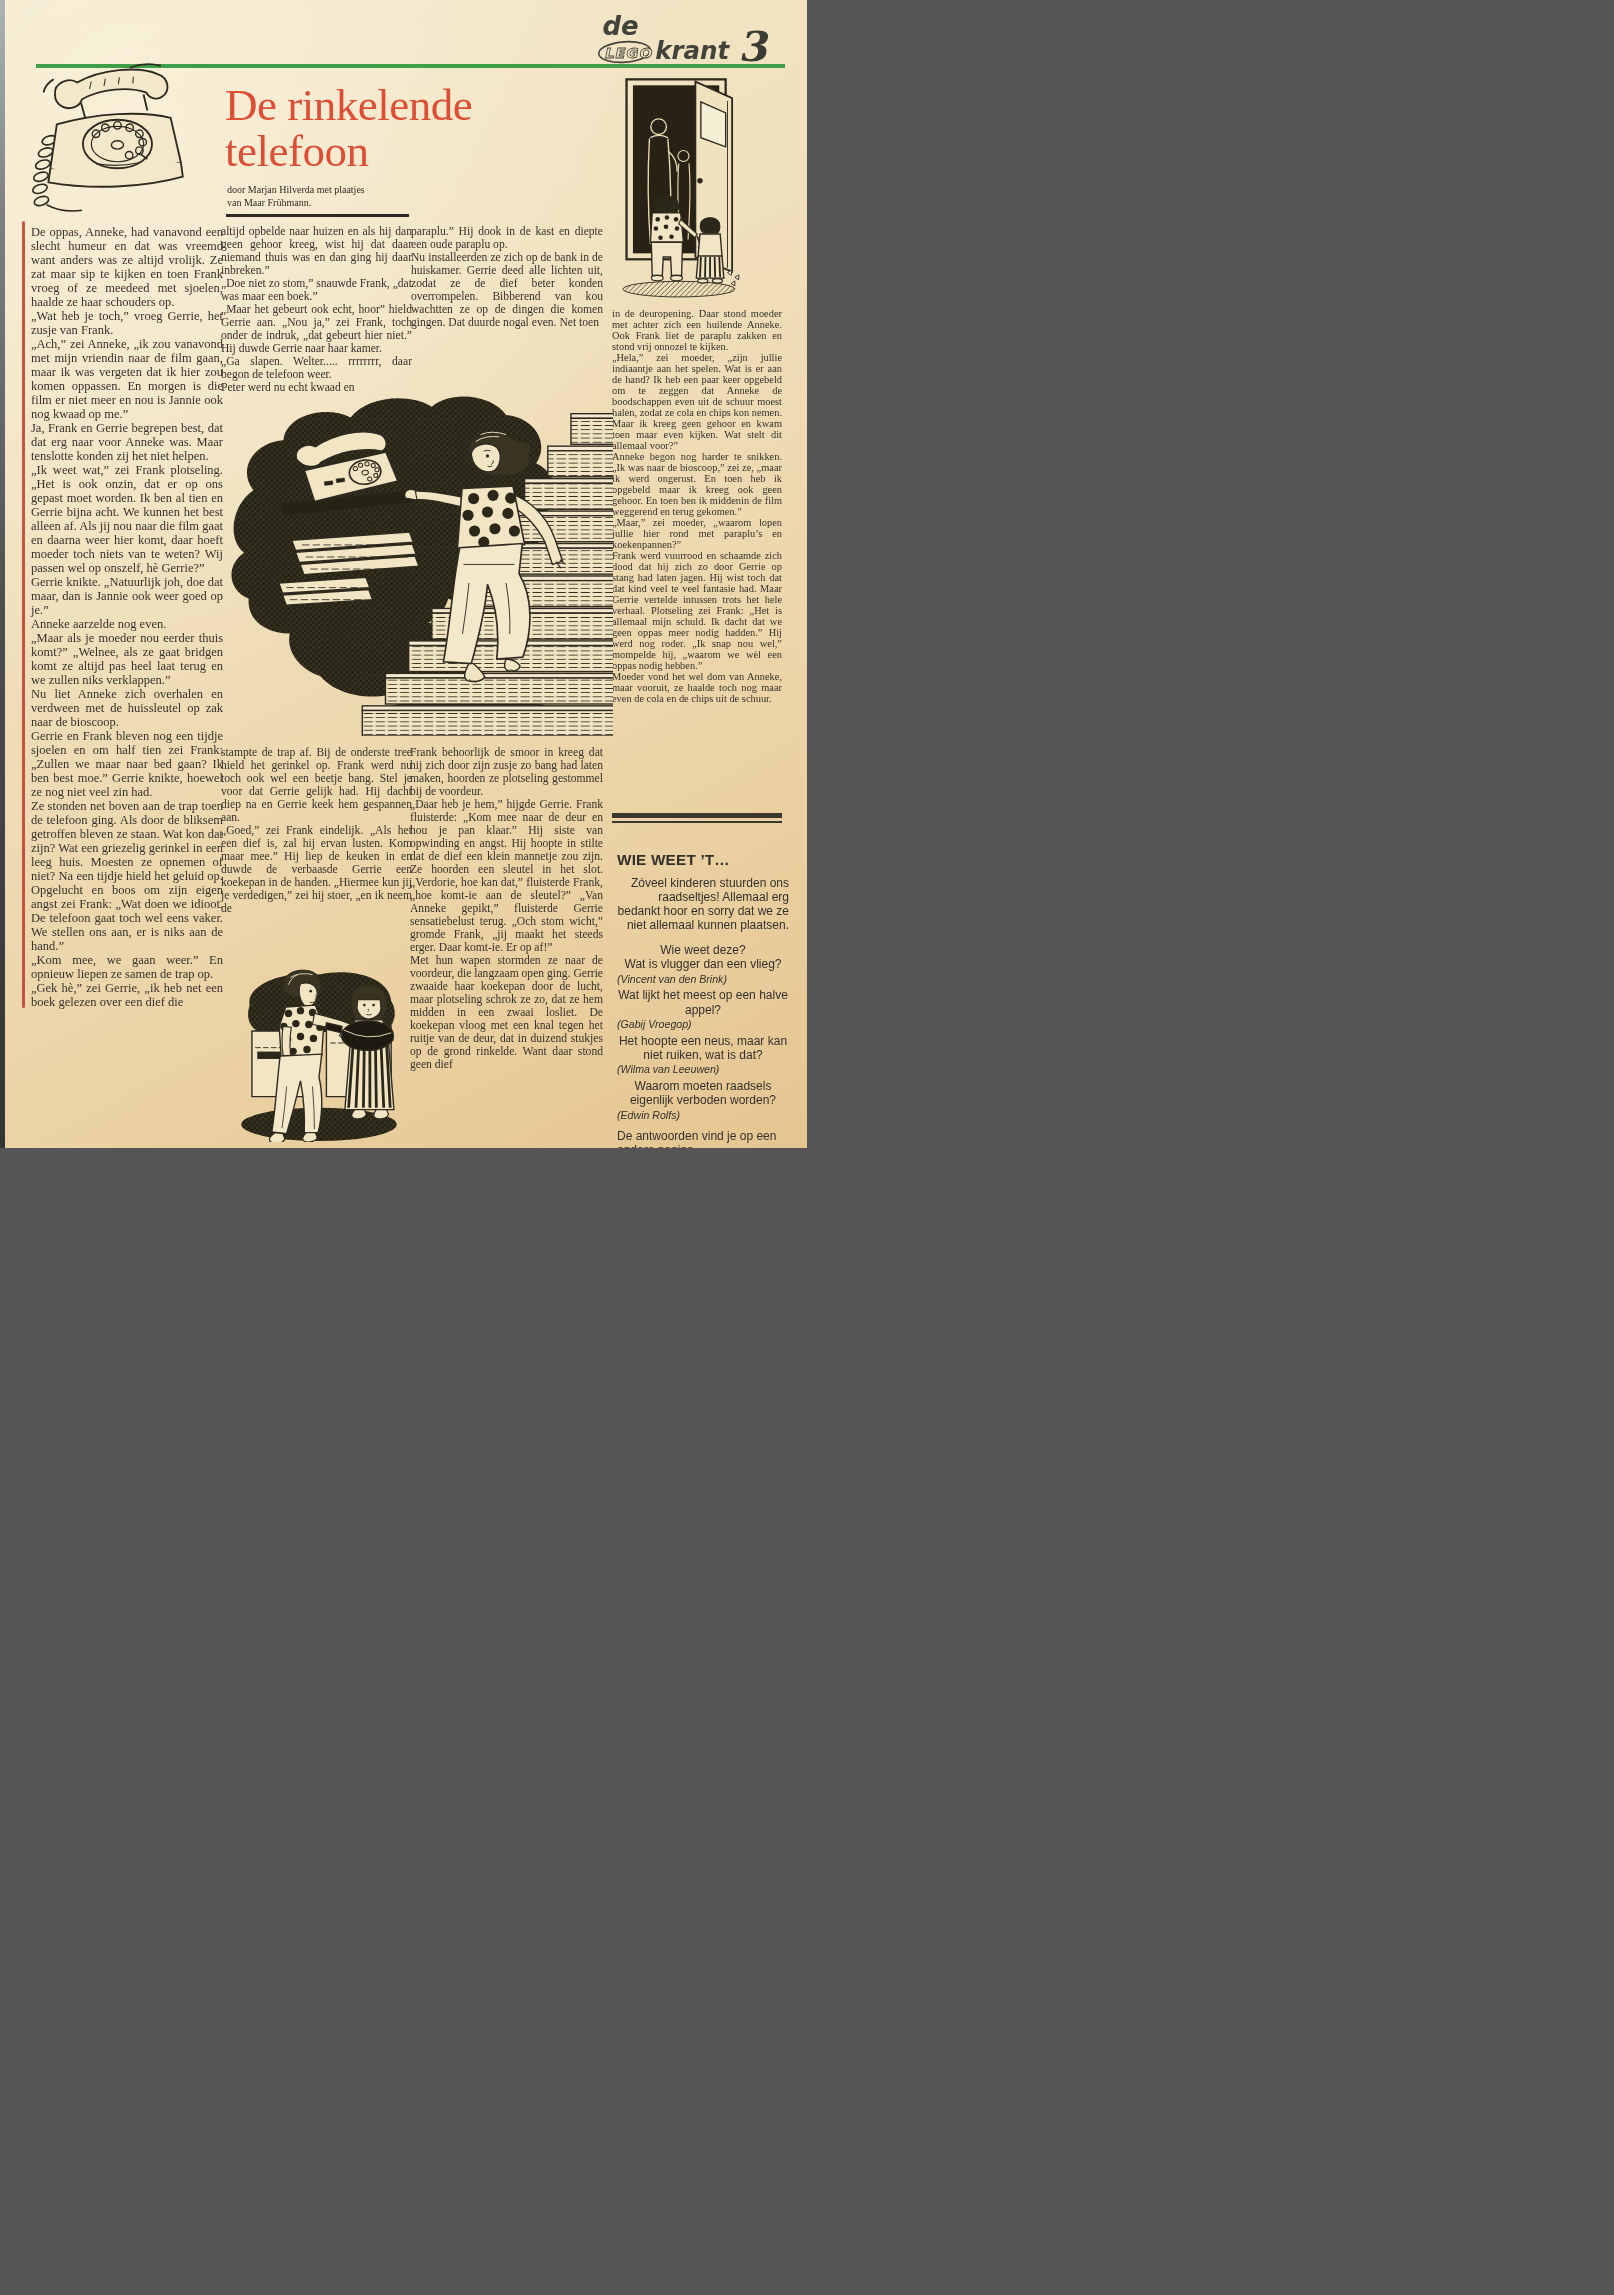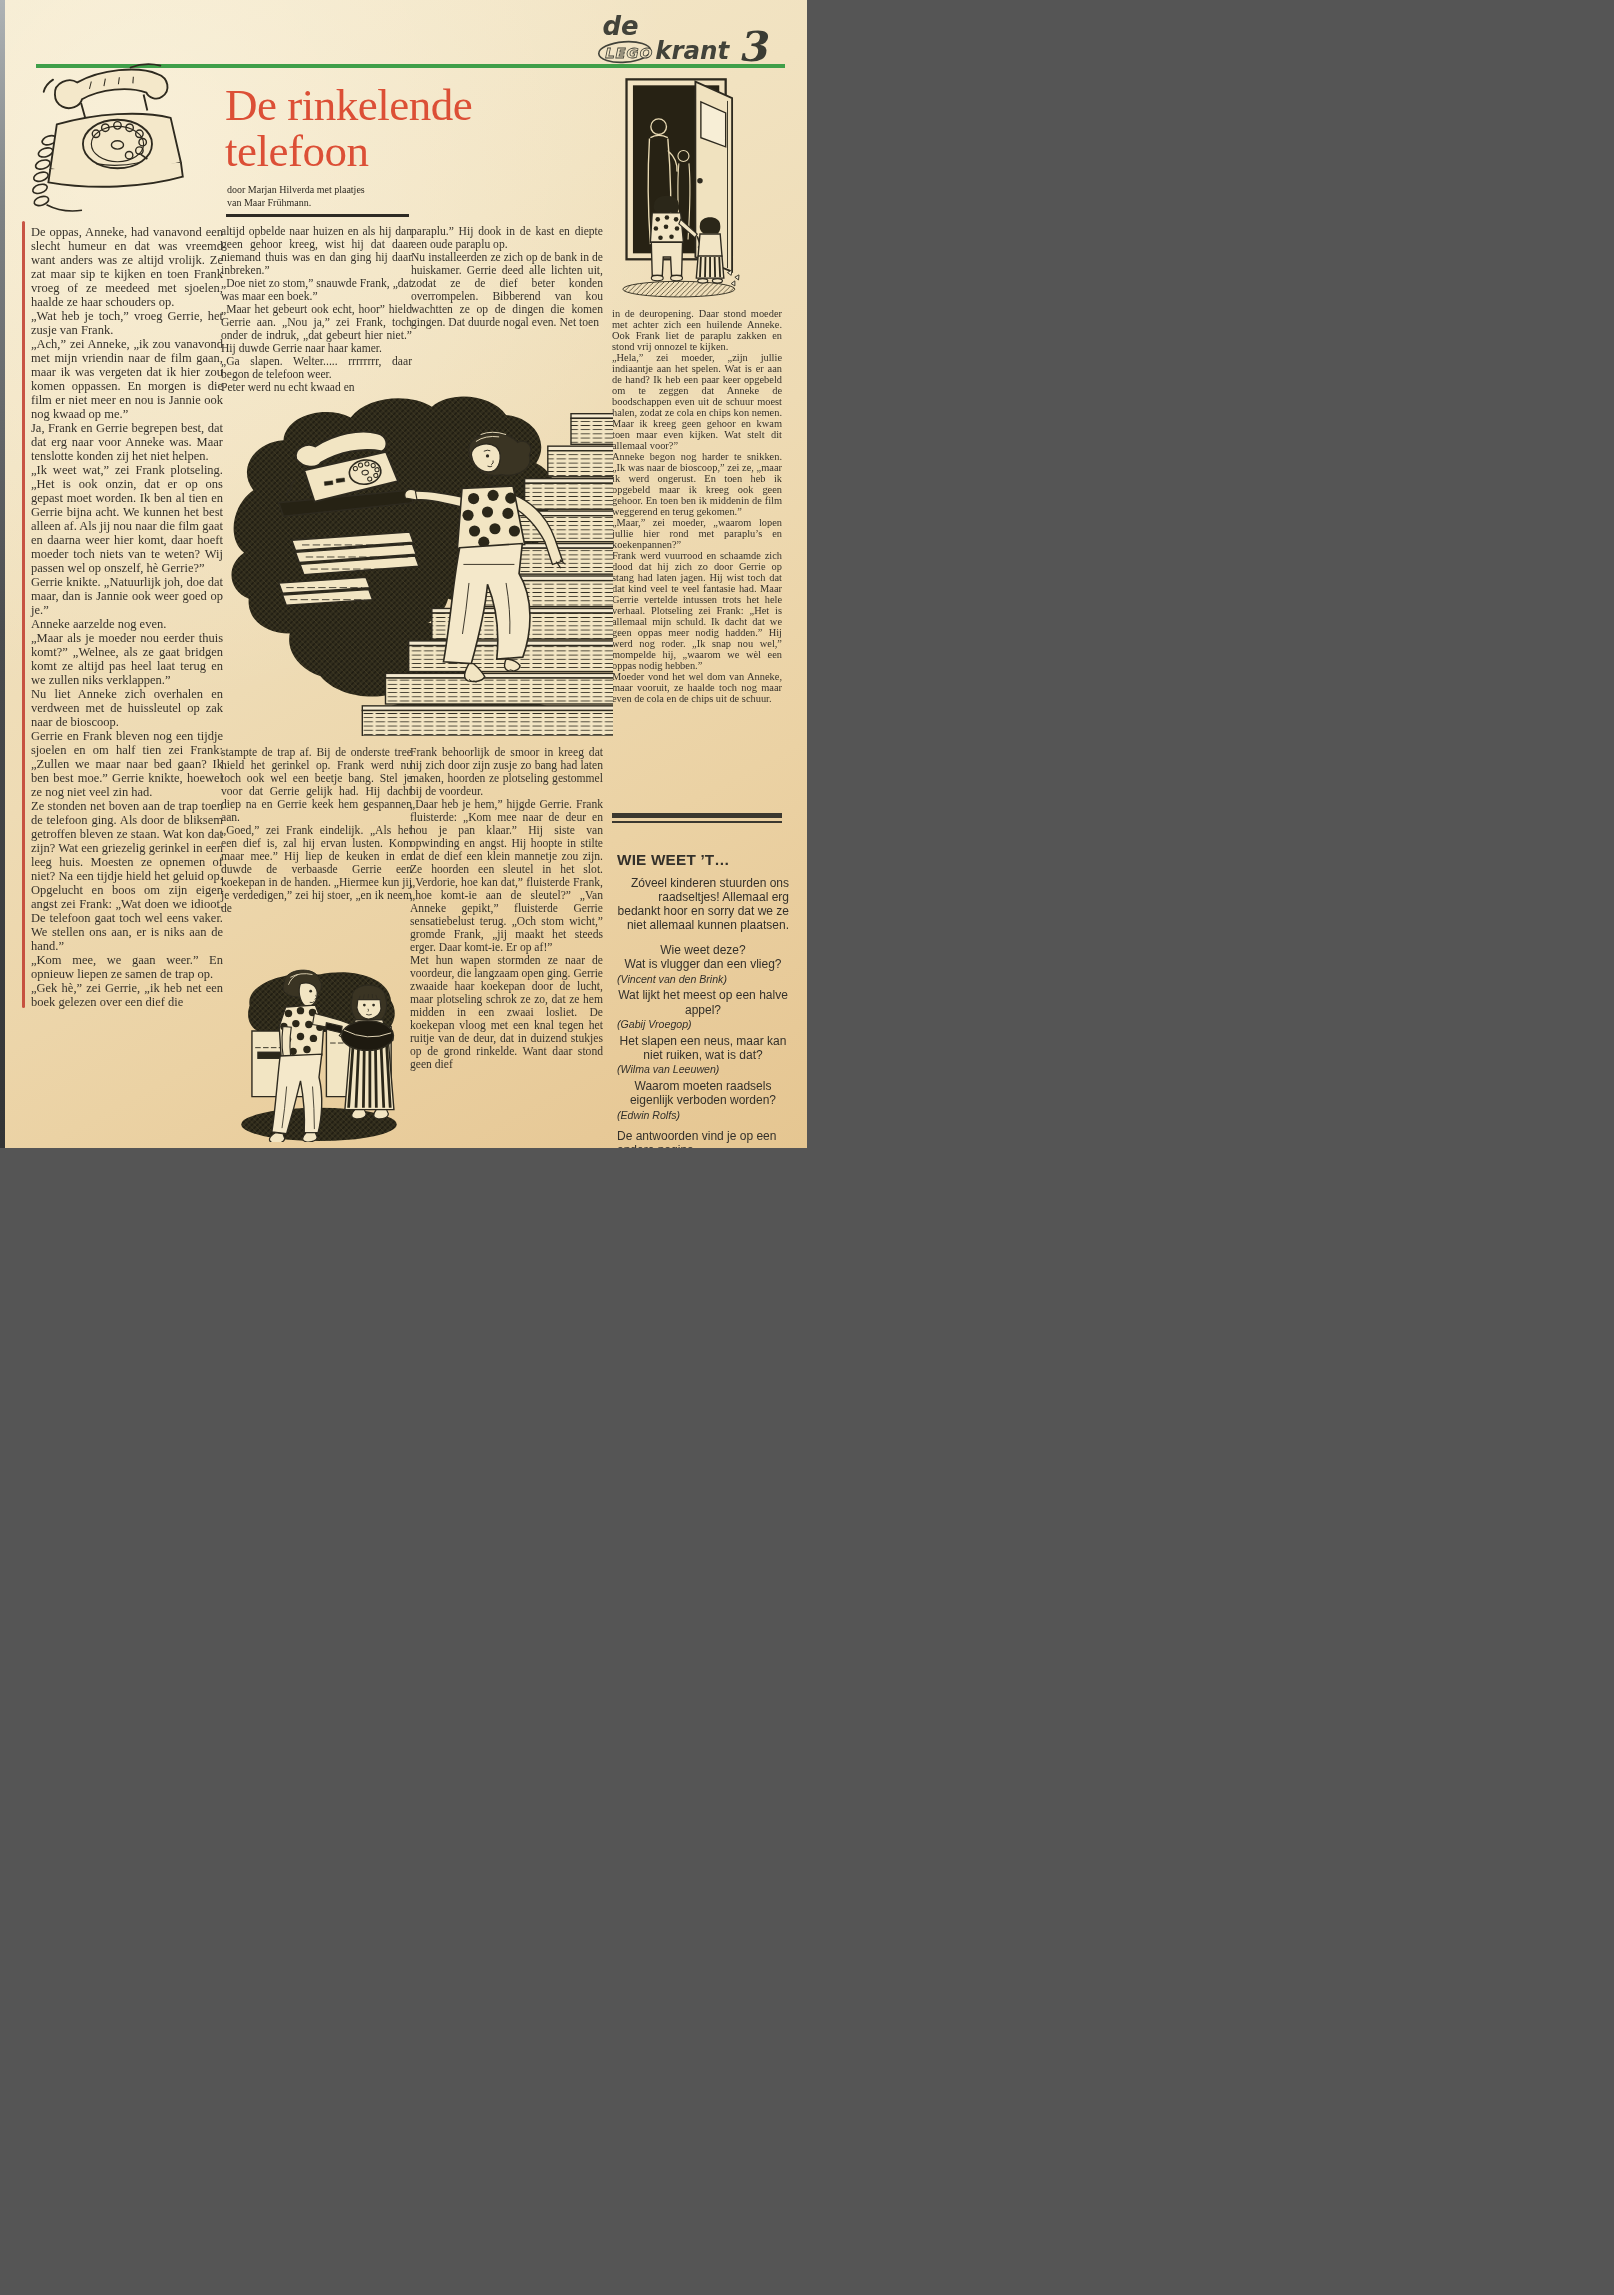--- a/index.html
+++ b/index.html
@@ -403,21 +403,21 @@
   <div id="rule-thick" class="abs"></div>
   <div id="rule-thin" class="abs"></div>
   <div id="wie-weet" class="abs">
     <p id="ww-heading">WIE WEET ’T…</p>
     <p id="ww-intro">Zóveel kinderen stuurden ons raadseltjes! Allemaal erg bedankt hoor en sorry dat we ze niet allemaal kunnen plaatsen.</p>
     <p class="ww-q">Wie weet deze?</p>
     <p class="ww-q">Wat is vlugger dan een vlieg?</p>
     <p class="ww-a">(Vincent van den Brink)</p>
     <p class="ww-q">Wat lijkt het meest op een halve appel?</p>
     <p class="ww-a">(Gabij Vroegop)</p>
-    <p class="ww-q">Het slapen een neus, maar kan niet ruiken, wat is dat?</p>
+    <p class="ww-q">Het hoopte een neus, maar kan niet ruiken, wat is dat?</p>
     <p class="ww-a">(Wilma van Leeuwen)</p>
     <p class="ww-q">Waarom moeten raadsels eigenlijk verboden worden?</p>
     <p class="ww-a">(Edwin Rolfs)</p>
     <p id="ww-outro">De antwoorden vind je op een andere pagina.</p>
   </div>
 
 </div>
 
 
 </body></html>

